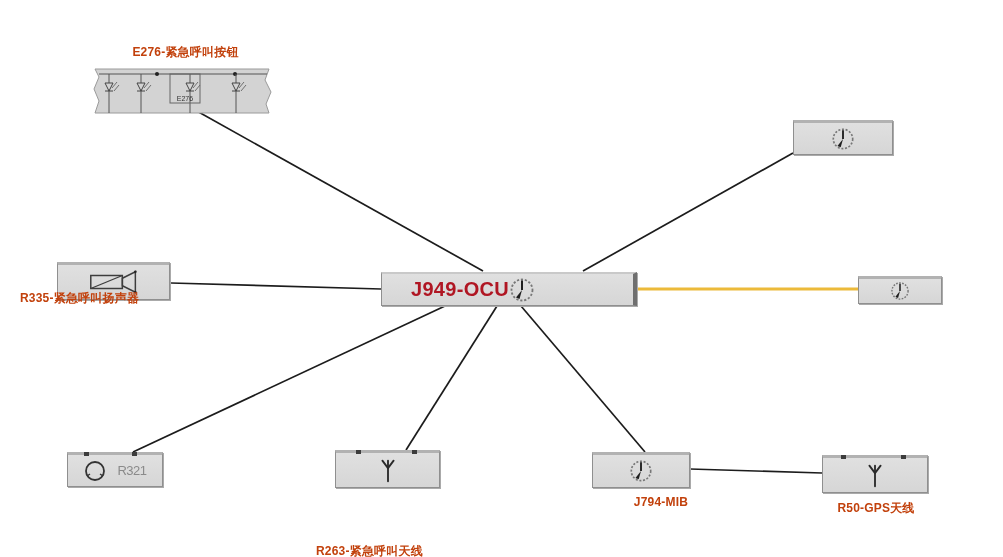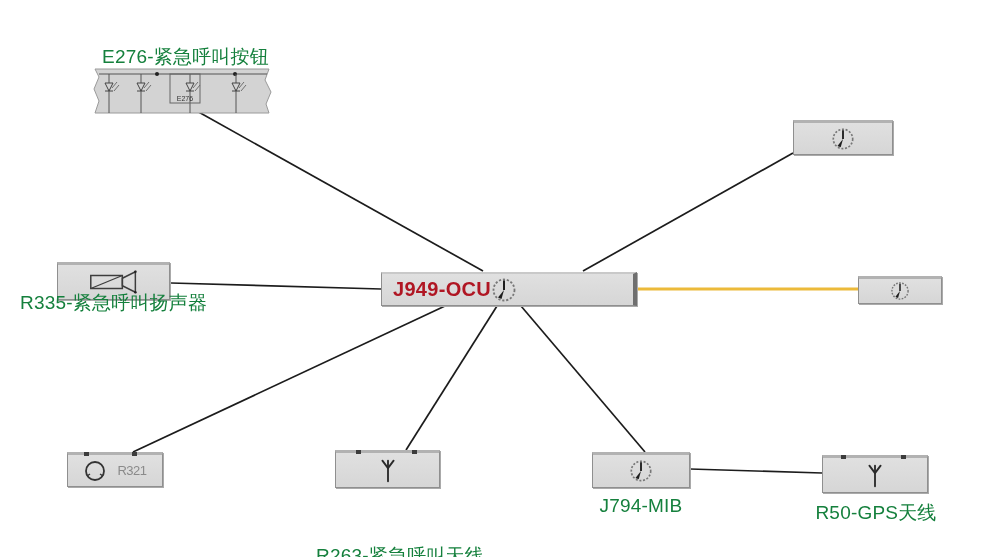--- a/index.html
+++ b/index.html
@@ -10,24 +10,24 @@
   .wires { position:absolute; left:0; top:0; }
   .box {
     position:absolute; box-sizing:border-box;
     background:linear-gradient(#e0e0e0, #d6d6d6);
     border:1px solid #8f8f8f; border-top:3px solid #b2b2b2;
     display:flex; align-items:center; justify-content:center;
     box-shadow:1px 1px 0 #aaa;
   }
   .box.center {
     border-right:4px solid #6f6f6f; border-top:2px solid #c9c9c9;
-    justify-content:flex-start; padding-left:11px; gap:0;
+    justify-content:flex-start; padding-left:29px; gap:0;
   }
   .lbl {
-    position:absolute; color:#15803d; font-size:19px; font-weight:400;
+    position:absolute; color:#c2410c; font-size:12px; font-weight:700;
     white-space:nowrap; text-align:center; letter-spacing:0.2px;
   }
   .ocu-text { color:#b01623; font-size:20px; font-weight:700; letter-spacing:0.3px; }
   .inner-tag { font-size:13px; color:#8a8a8a; margin-left:10px; letter-spacing:-0.5px; }
   .nub { position:absolute; width:5px; height:4px; background:#3c3c3c; top:-3px; }
   svg { display:block; }
 </style>
 </head>
 <body>
 
@@ -143,21 +143,21 @@
   </div>
   <div class="lbl" style="left:316px; top:495px; text-align:left;margin-top:48px;">R263-紧急呼叫天线</div>
 
   <div class="box" style="left:592px; top:452px; width:98px; height:36px;">
     <svg width="24" height="24" viewBox="0 0 26 26">
       <circle cx="13" cy="13" r="10.5" fill="none" stroke="#777" stroke-width="1.8" stroke-dasharray="2.2 1.8"></circle>
       <line x1="13" y1="3.5" x2="13" y2="13" stroke="#1e1e1e" stroke-width="2"></line>
       <path d="M13,13 L7,20.5 L10.5,22 Z" fill="#1e1e1e"></path>
     </svg>
   </div>
-  <div class="lbl" style="left:592px; top:495px; width:98px;">J794-MIB</div>
+  <div class="lbl" style="left:612px; top:495px; width:98px;">J794-MIB</div>
 
   <div class="box" style="left:822px; top:455px; width:106px; height:38px;">
     <div class="nub" style="left:18px;"></div>
     <div class="nub" style="left:78px;"></div>
     <svg width="24" height="28" viewBox="0 0 24 30">
       <g stroke="#2a2a2a" stroke-width="2" stroke-linecap="round" fill="none">
         <line x1="12" y1="27" x2="12" y2="5"></line>
         <line x1="12" y1="13" x2="6" y2="5"></line>
         <line x1="12" y1="13" x2="18" y2="5"></line>
       </g>

